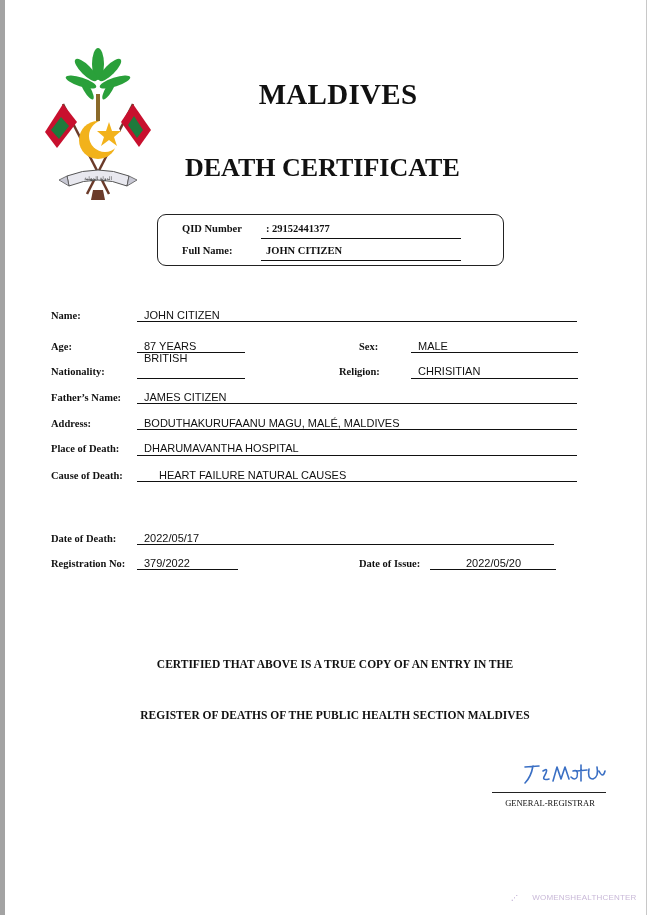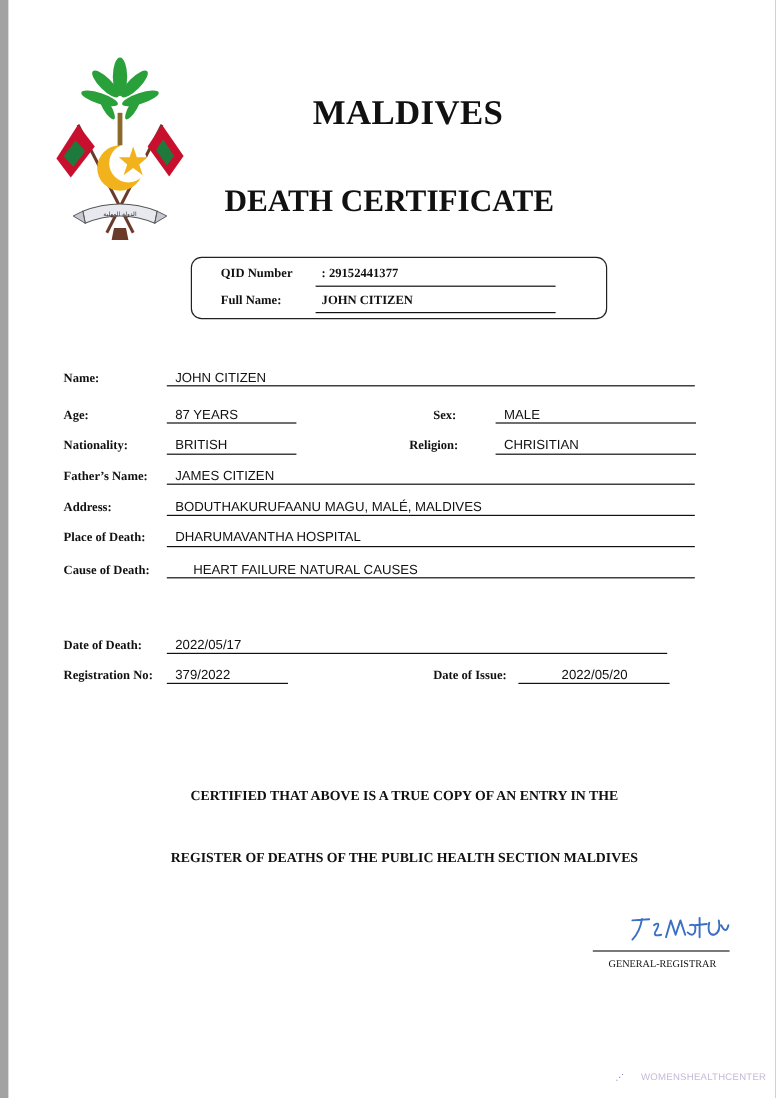--- a/index.html
+++ b/index.html
@@ -1,17 +1,17 @@
 <!DOCTYPE html>
 <html><head>
   <meta charset="utf-8">
   <style>
     html, body { margin: 0; padding: 0; background: #ffffff; }
     body { width: 647px; height: 915px; position: relative; overflow: hidden; font-family: "Liberation Serif", serif; color: #111; }
-    .page { position: absolute; left: 0; top: 0; width: 647px; height: 915px; box-sizing: border-box; border-left: 7px solid #a3a3a3; border-right: 1px solid #c8c8c8; background: #fff; }
+    .page { position: absolute; left: 0; top: 0; width: 647px; height: 915px; box-sizing: border-box; border-left: 5px solid #a3a3a3; border-right: 1px solid #c8c8c8; background: #fff; }
     .abs { position: absolute; }
     .emblem { left: 36px; top: 44px; width: 114px; height: 160px; }
     .title1 { left: 200px; top: 78px; width: 266px; text-align: center; font-weight: bold; font-size: 29px; letter-spacing: 0.3px; }
     .title2 { left: 180px; top: 153px; width: 306px; text-align: left; font-weight: bold; font-size: 26px; }
     .idbox { left: 152px; top: 214px; width: 347px; height: 52px; border: 1px solid #222; border-radius: 9px; box-sizing: border-box; }
     .lbl { font-weight: bold; font-size: 10.5px; font-family: "Liberation Serif", serif; }
     .val { font-family: "Liberation Sans", sans-serif; font-size: 11px; color: #111; }
     .ul { border-bottom: 1.3px solid #111; height: 0; }
     .valbold { font-family: "Liberation Serif", serif; font-weight: bold; font-size: 10.5px; }
     .cert { left: 60px; width: 540px; text-align: center; font-weight: bold; font-size: 11.5px; }
@@ -79,21 +79,21 @@
 
   <div class="abs lbl" style="left:46px; top:341px;">Age:</div>
   <div class="abs val" style="left:139px; top:340px;">87 YEARS</div>
   <div class="abs ul" style="left:132px; top:352px; width:108px;"></div>
 
   <div class="abs lbl" style="left:354px; top:341px;">Sex:</div>
   <div class="abs val" style="left:413px; top:340px;">MALE</div>
   <div class="abs ul" style="left:406px; top:352px; width:167px;"></div>
 
   <div class="abs lbl" style="left:46px; top:366px;">Nationality:</div>
-  <div class="abs val" style="left:139px; top:365px;">BRITISH</div>
+  <div class="abs val" style="left:139px; top:352px;">BRITISH</div>
   <div class="abs ul" style="left:132px; top:378px; width:108px;"></div>
 
   <div class="abs lbl" style="left:334px; top:366px;">Religion:</div>
   <div class="abs val" style="left:413px; top:365px;">CHRISITIAN</div>
   <div class="abs ul" style="left:406px; top:378px; width:167px;"></div>
 
   <div class="abs lbl" style="left:46px; top:392px;">Father’s Name:</div>
   <div class="abs val" style="left:139px; top:391px;">JAMES CITIZEN</div>
   <div class="abs ul" style="left:132px; top:403px; width:440px;"></div>
 

